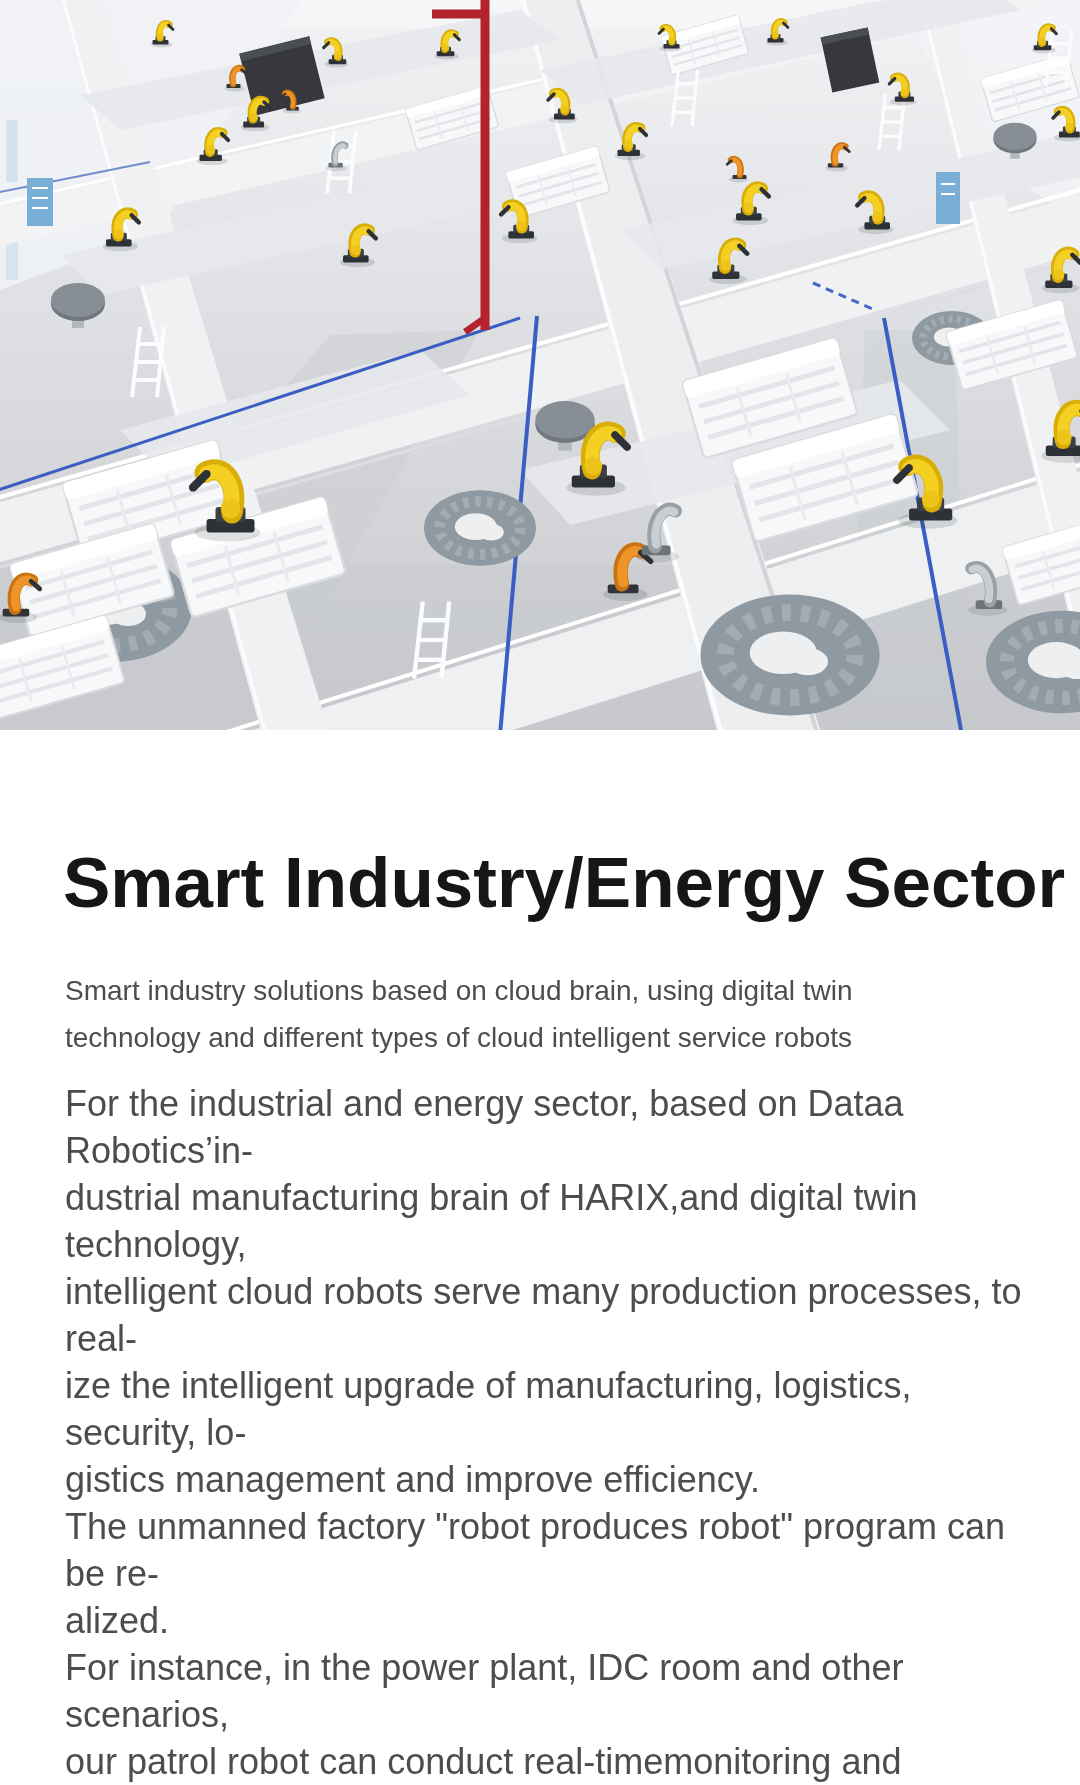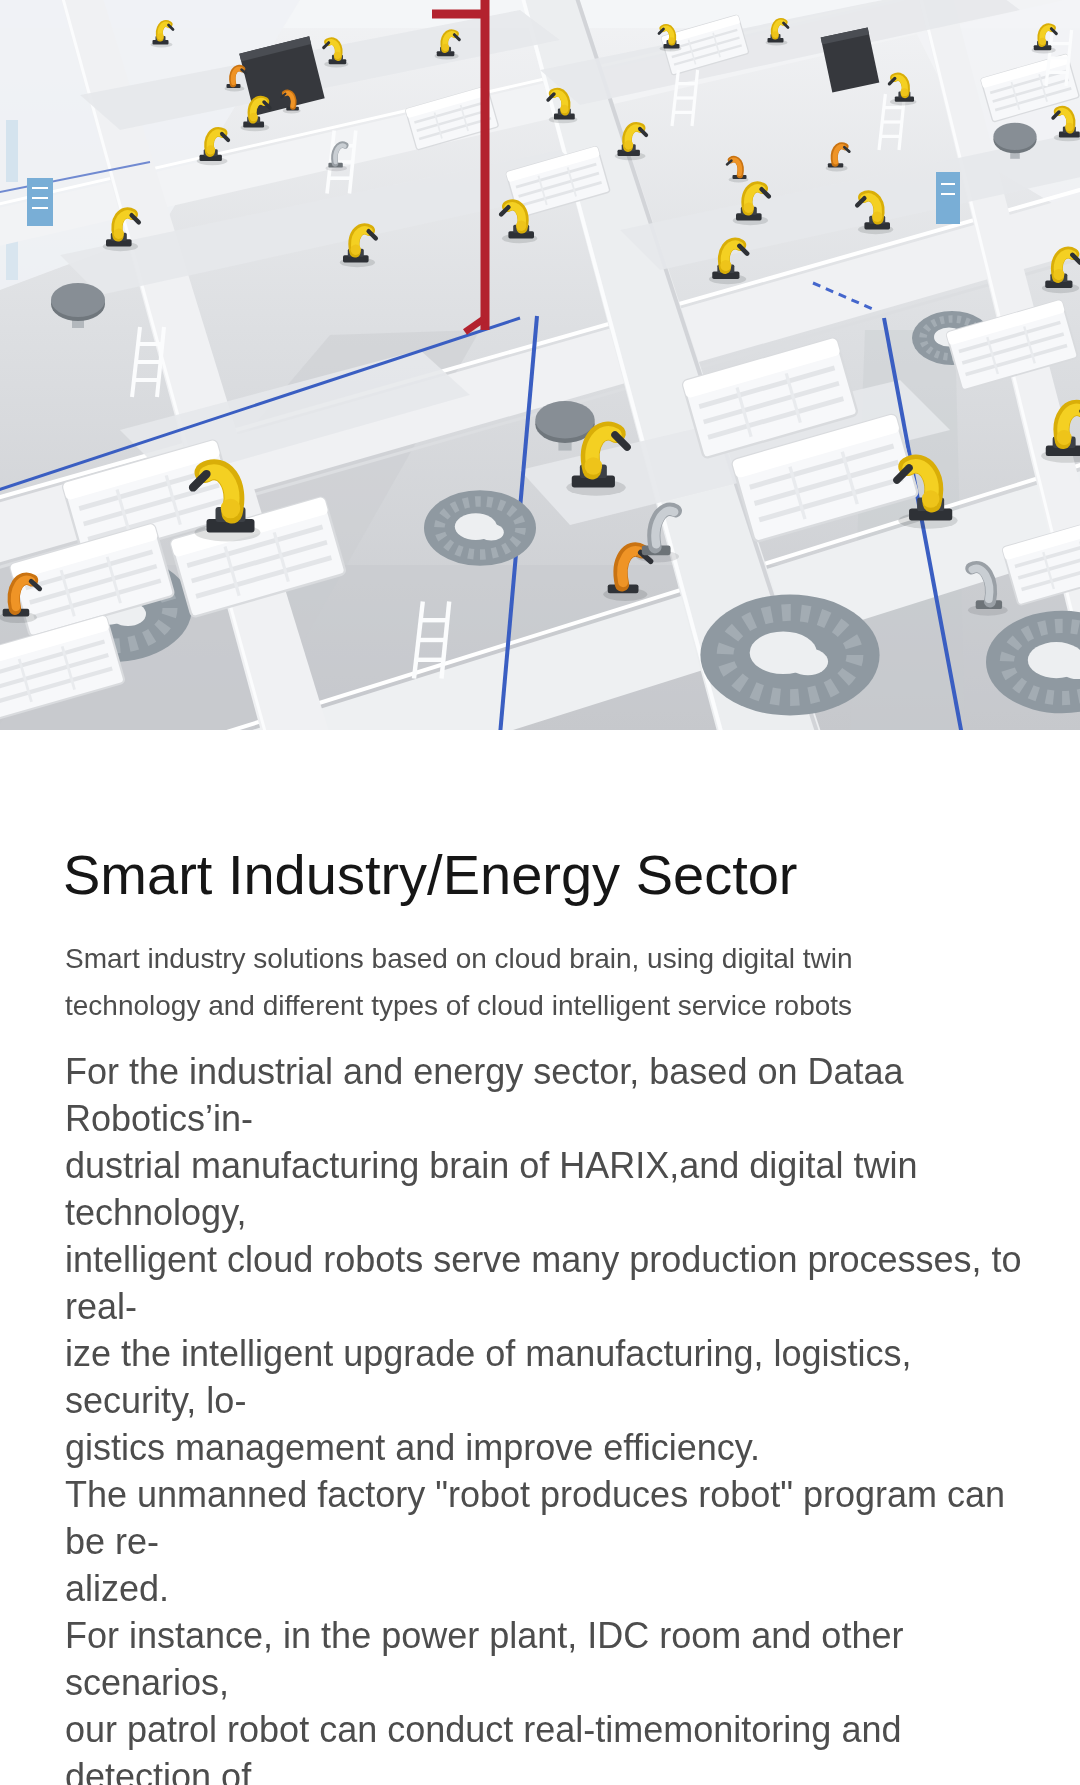--- a/index.html
+++ b/index.html
@@ -16,29 +16,29 @@
     width:1080px;
     height:730px;
     overflow:hidden;
     background:#dfe1e4;
   }
   .hero svg{display:block;width:1080px;height:730px;}
   
   .content{padding:0 58px 0 63px;}
   .page-title{
     margin:113px 0 0 0;
-    font-size:56px;
-    font-weight:400;
+    font-size:71px;
+    font-weight:700;
     line-height:1.14;
     color:#161616;
     letter-spacing:0;
     white-space:nowrap;
   }
   .intro-par{
-    margin:28px 0 0 2px;
+    margin:43px 0 0 2px;
     font-size:28px;
     line-height:47px;
     color:#4d4d4d;
     white-space:pre-line;
   }
   .body-par{
     margin:19px 0 0 2px;
     font-size:36px;
     line-height:47px;
     color:#4d4d4d;

